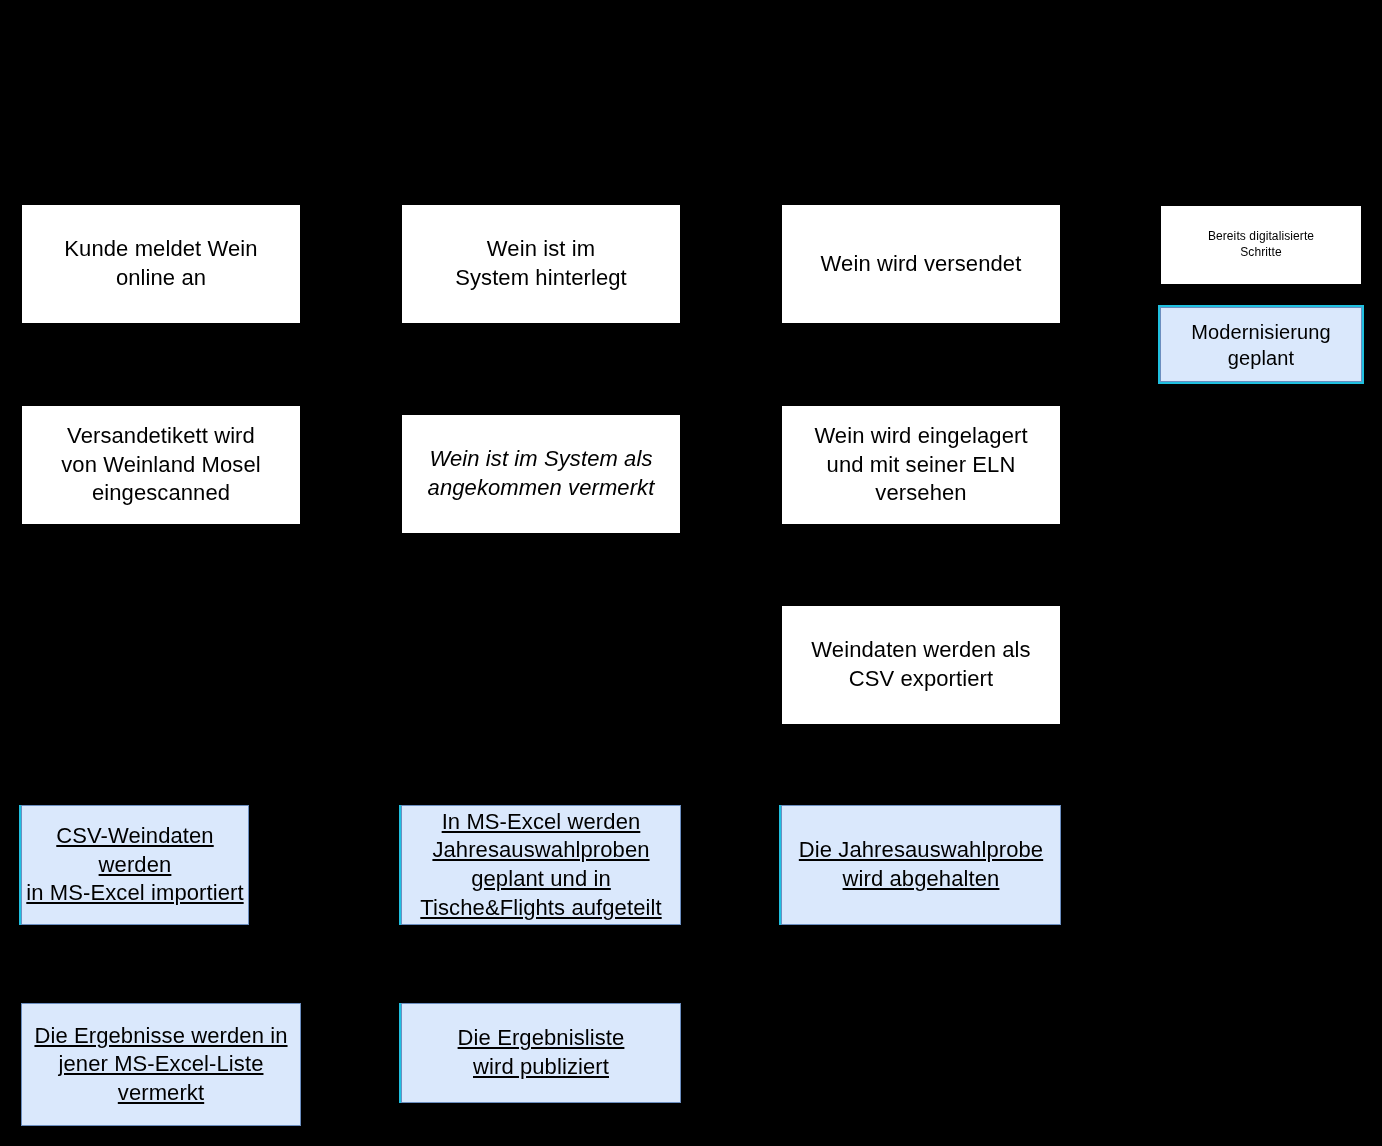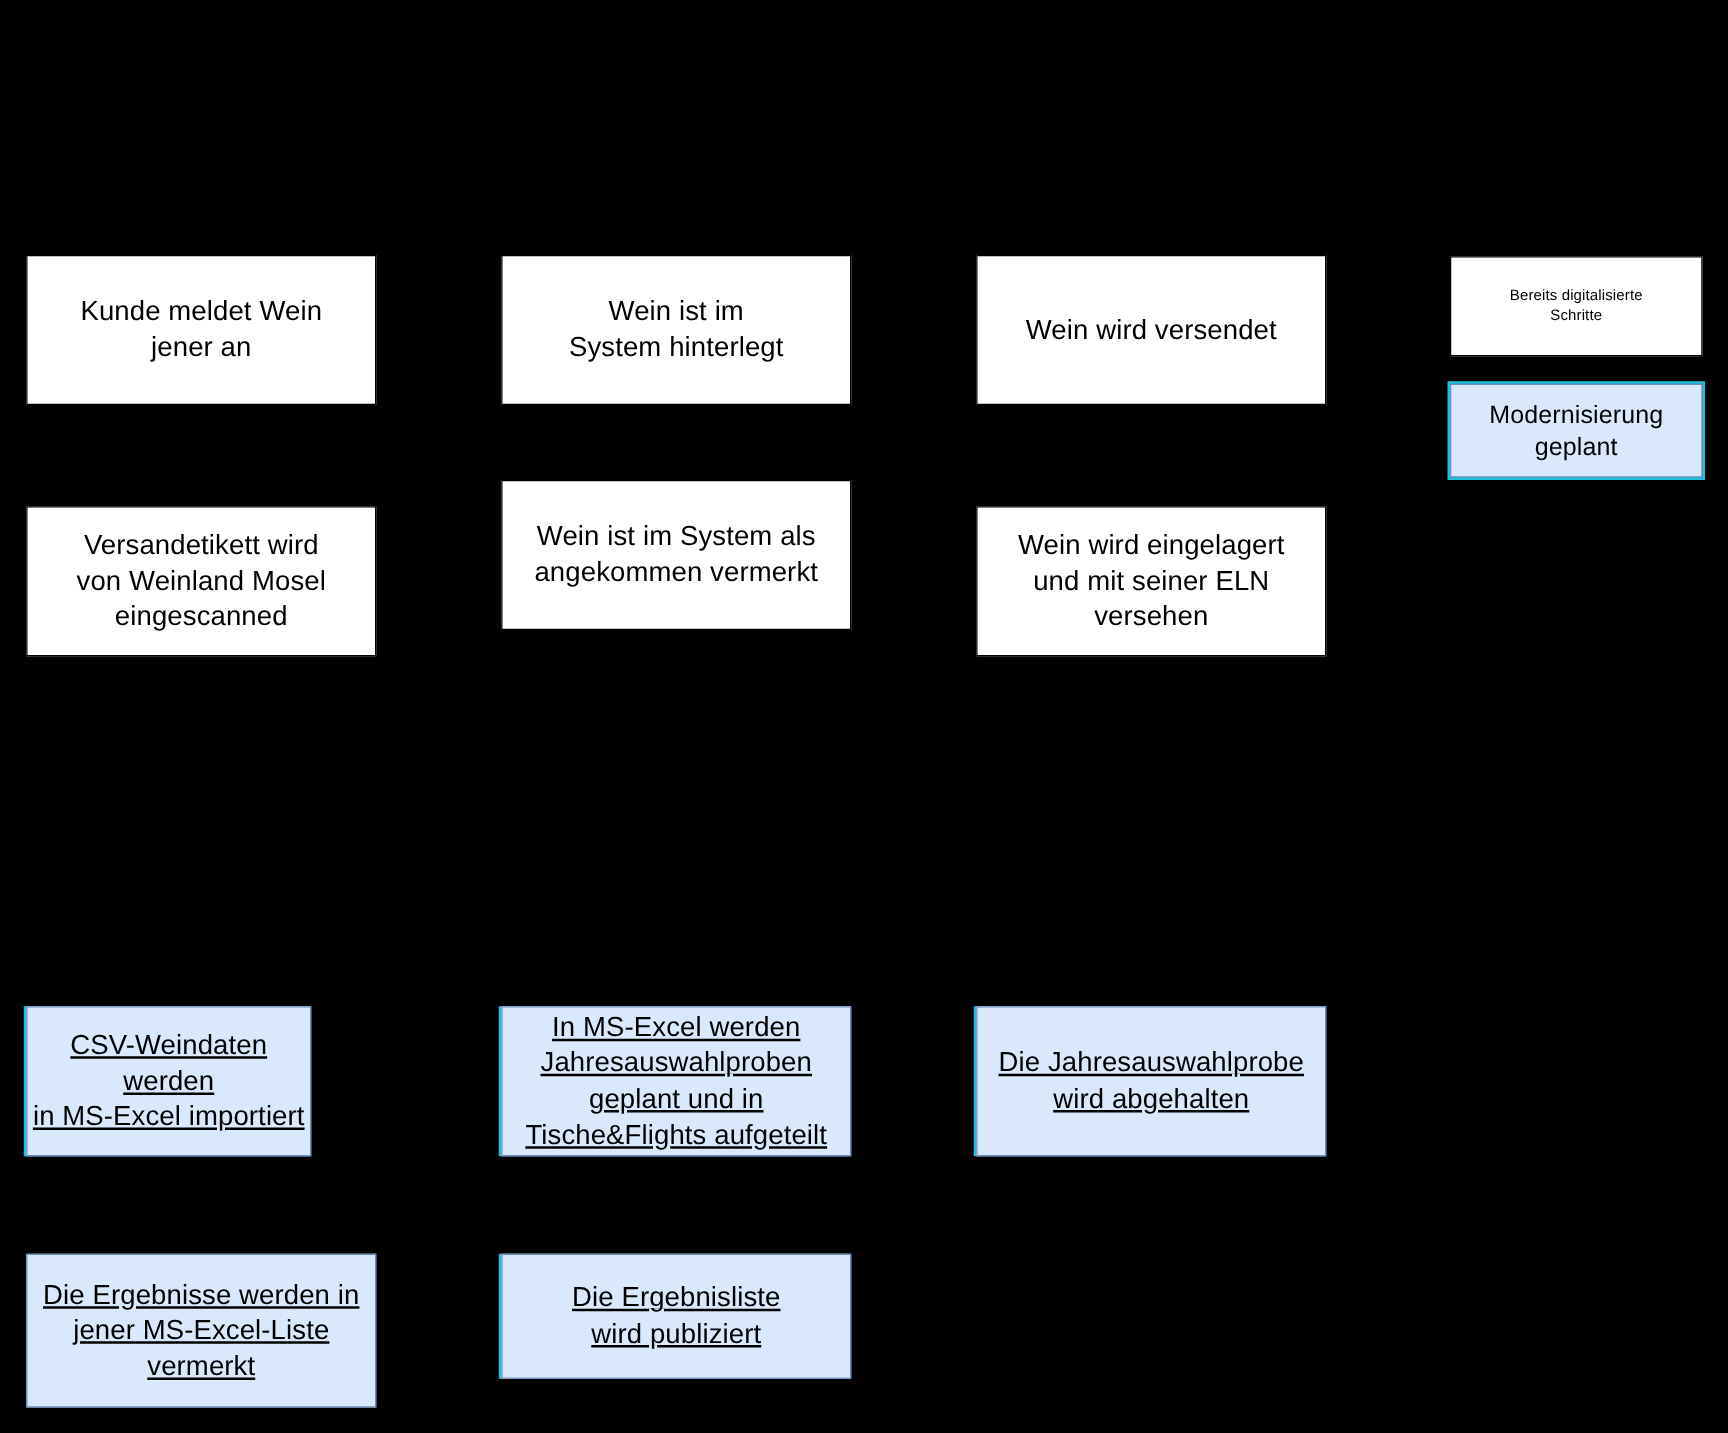--- a/index.html
+++ b/index.html
@@ -59,21 +59,21 @@
     padding: 0 2px;
   }
 </style>
 </head>
 <body>
 
 <div id="canvas">
 
   <div class="node white" style="left:21px; top:204px; width:280px; height:120px;">
     <span class="node-text">Kunde meldet Wein
-jener an</span>
+online an</span>
   </div>
 
   <div class="node white" style="left:21px; top:405px; width:280px; height:120px;">
     <span class="node-text">Versandetikett wird
 von Weinland Mosel
 eingescanned</span>
   </div>
 
   <div class="node blue selected-edge" style="left:21px; top:805px; width:228px; height:120px;">
     <span class="node-text">CSV-Weindaten werden
@@ -84,21 +84,21 @@
     <span class="node-text">Die Ergebnisse werden in
 jener MS-Excel-Liste
 vermerkt</span>
   </div>
 
   <div class="node white" style="left:401px; top:204px; width:280px; height:120px;">
     <span class="node-text">Wein ist im
 System hinterlegt</span>
   </div>
 
-  <div class="node white" style="left:401px; top:384px; width:280px; height:120px;">
+  <div class="node white" style="left:401px; top:414px; width:280px; height:120px;font-style:italic;">
     <span class="node-text">Wein ist im System als
 angekommen vermerkt</span>
   </div>
 
   <div class="node blue selected-edge" style="left:401px; top:805px; width:280px; height:120px;">
     <span class="node-text">In MS-Excel werden
 Jahresauswahlproben
 geplant und in
 Tische&amp;Flights aufgeteilt</span>
   </div>
@@ -111,20 +111,24 @@
   <div class="node white" style="left:781px; top:204px; width:280px; height:120px;">
     <span class="node-text">Wein wird versendet</span>
   </div>
 
   <div class="node white" style="left:781px; top:405px; width:280px; height:120px;">
     <span class="node-text">Wein wird eingelagert
 und mit seiner ELN
 versehen</span>
   </div>
 
+  <div class="node white" style="left:781px; top:605px; width:280px; height:120px;">
+    <span class="node-text">Weindaten werden als
+CSV exportiert</span>
+  </div>
 
   <div class="node blue selected-edge" style="left:781px; top:805px; width:280px; height:120px;">
     <span class="node-text">Die Jahresauswahlprobe
 wird abgehalten</span>
   </div>
 
   <div class="node legend-white" style="left:1160px; top:205px; width:202px; height:80px;">
     <span class="node-text">Bereits digitalisierte
 Schritte</span>
   </div>

